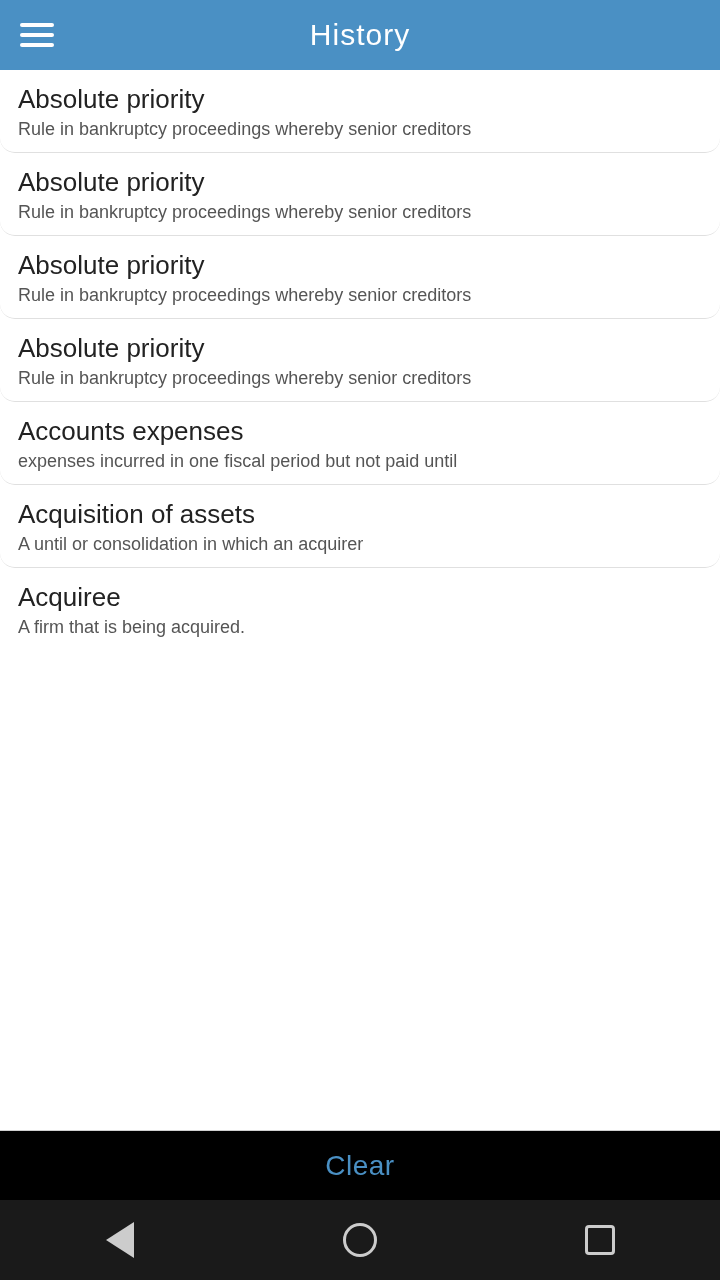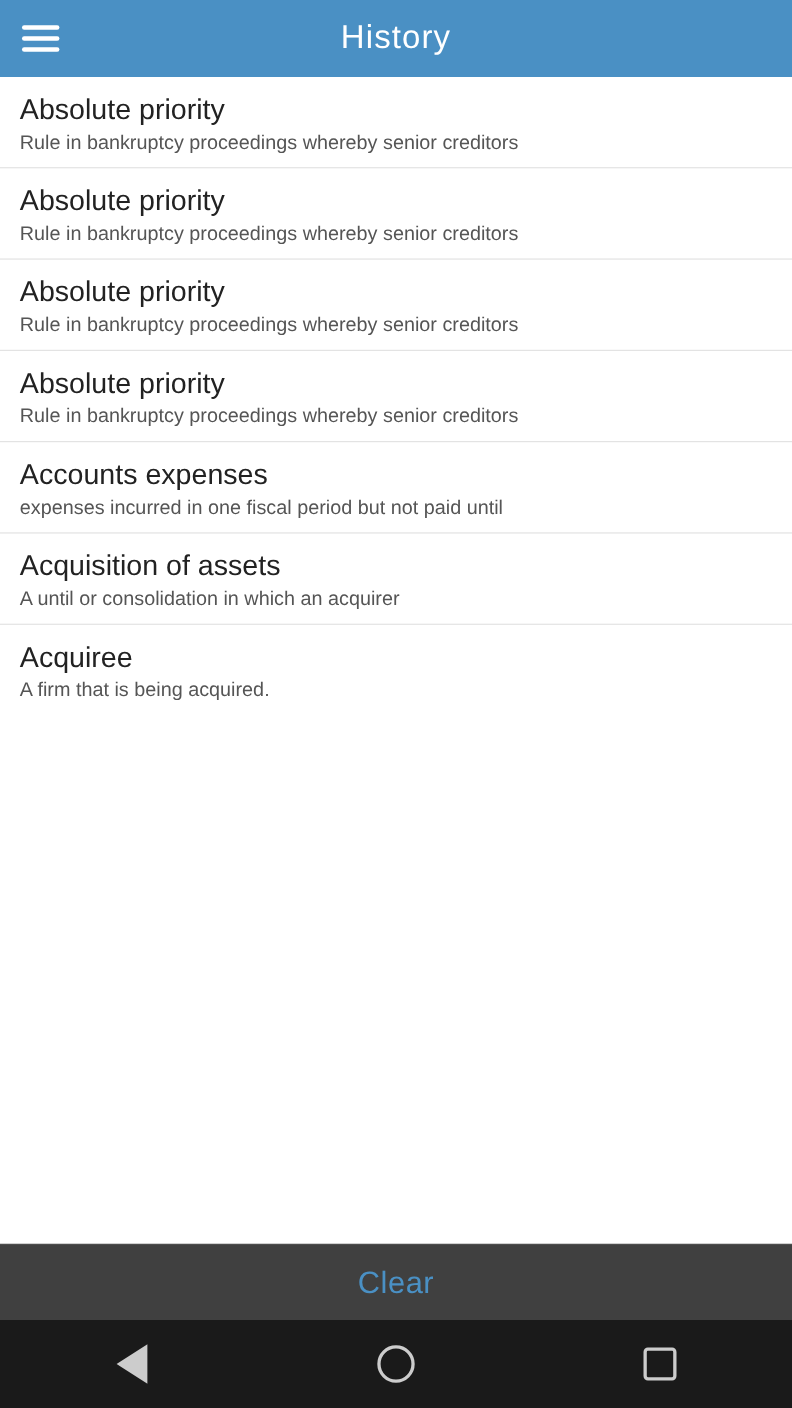--- a/index.html
+++ b/index.html
@@ -51,20 +51,21 @@
     #content {
       flex: 1;
       overflow-y: auto;
       background: #fff;
     }
 
     .history-item {
       border-bottom: 1px solid #e0e0e0;
       padding: 14px 18px 12px 18px;
       cursor: pointer;
+      border-radius: 15px;
     }
     .history-item:last-child {
       border-bottom: none;
     }
     .item-title {
       font-size: 26px;
       color: #222;
       font-weight: 400;
       margin-bottom: 4px;
     }
@@ -74,21 +75,21 @@
       font-weight: 400;
     }
 
     
     #footer-clear {
       height: 70px;
       border-top: 1px solid #d0d0d0;
       display: flex;
       align-items: center;
       justify-content: center;
-      background: #404040;
+      background: #000000;
       flex-shrink: 0;
     }
     #clear-button {
       font-size: 28px;
       color: #4a90c4;
       background: none;
       border: none;
       cursor: pointer;
       letter-spacing: 0.5px;
     }

